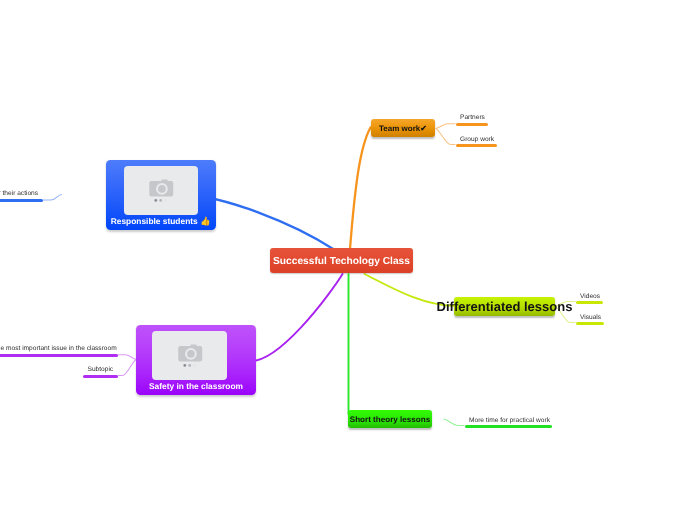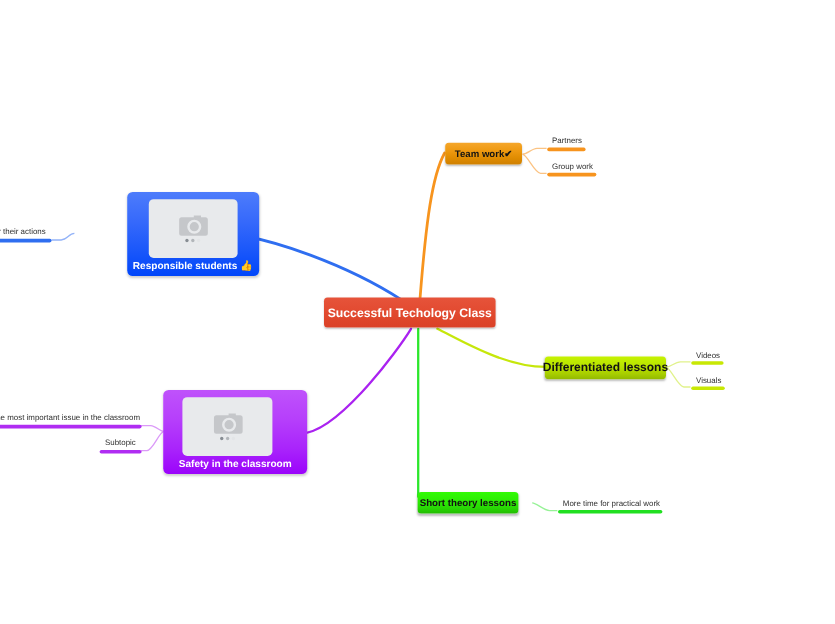--- a/index.html
+++ b/index.html
@@ -19,21 +19,21 @@
            color:#fff;font-size:10.2px;font-weight:bold;padding-top:2px;}
 
   .t-orange{left:371px;top:119px;width:64px;height:18px;border-radius:3px;
             background:linear-gradient(180deg,#f5a62b 0%,#ef9a12 35%,#e08c01 70%,#cf8000 100%);
             box-shadow:0 1.2px 1.8px rgba(0,0,0,.26);
             color:#131313;font-size:8px;font-weight:bold;}
 
   .t-lime{left:454px;top:297px;width:101px;height:18.5px;border-radius:3px;
           background:linear-gradient(180deg,#c6f300 0%,#b9e400 40%,#a9cf00 75%,#93ba00 100%);
           box-shadow:0 1.2px 1.8px rgba(0,0,0,.26);
-          color:#131313;font-size:10px;font-weight:bold;}
+          color:#131313;font-size:13px;font-weight:bold;}
 
   .t-green{left:348px;top:410px;width:84px;height:18px;border-radius:3px;
            background:linear-gradient(180deg,#32fa05 0%,#2ced04 40%,#28d704 75%,#23bb02 100%);
            box-shadow:0 1.2px 1.8px rgba(0,0,0,.26);
            color:#131313;font-size:8.1px;font-weight:bold;}
 
   
   .imgnode{position:absolute;box-sizing:border-box;border-radius:4.5px;
            box-shadow:0 1.5px 2.2px rgba(0,0,0,.2);}
   .imgnode .ph{position:absolute;border-radius:4px;background:#e8eaec;overflow:hidden;}

